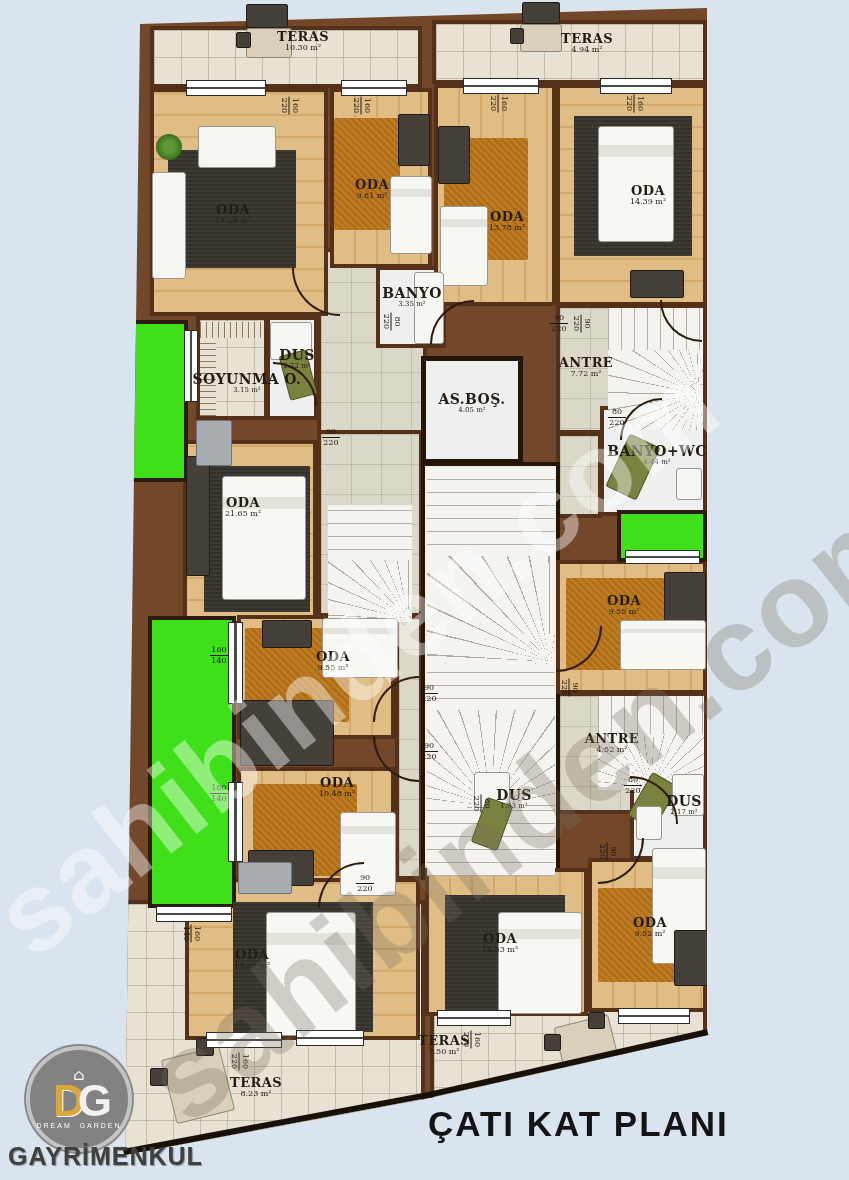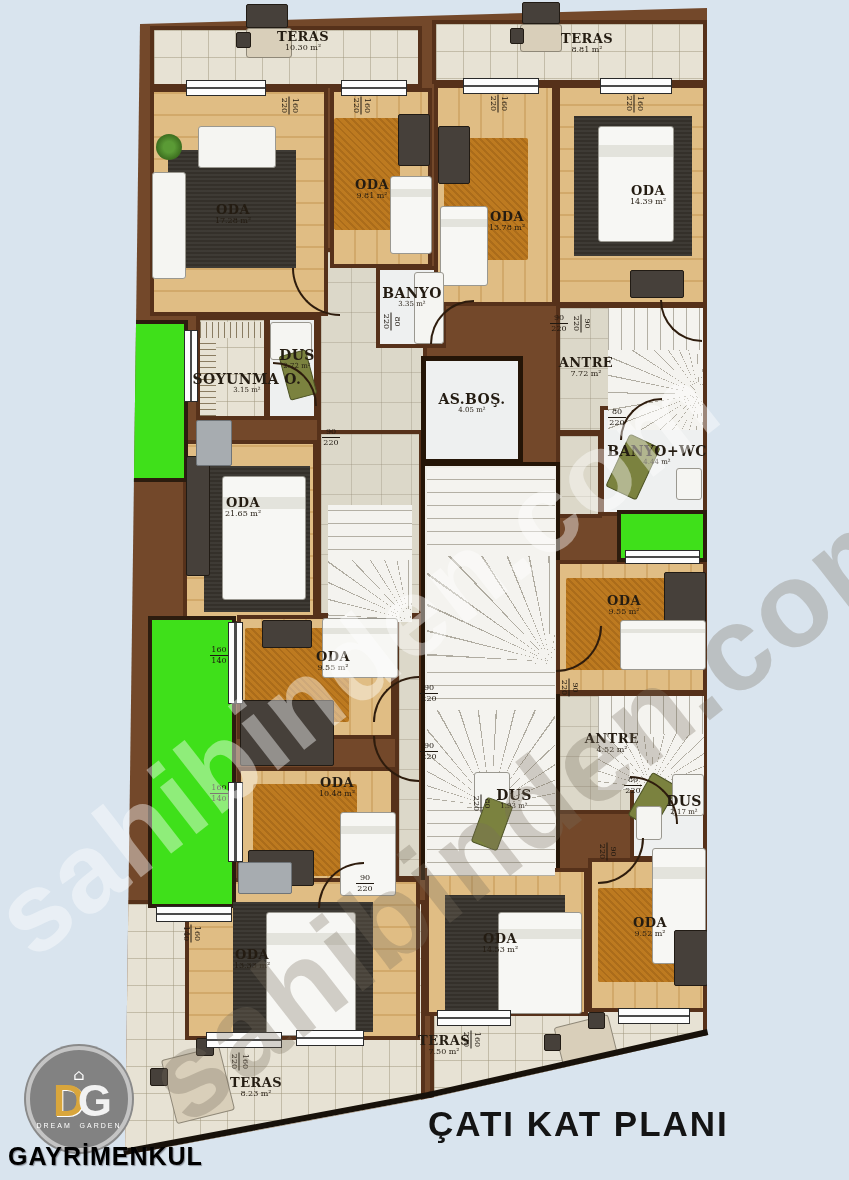--- a/index.html
+++ b/index.html
@@ -47,21 +47,21 @@
   .wm{position:absolute;z-index:40;font-family:"Liberation Sans",sans-serif;font-weight:700;white-space:nowrap;transform-origin:0 0;pointer-events:none;letter-spacing:2px;}
   .wm1{left:-30px;top:880px;font-size:112px;color:rgba(255,255,255,.42);transform:rotate(-38deg);}
   .wm2{left:120px;top:1040px;font-size:120px;color:rgba(120,108,92,.30);transform:rotate(-38deg);}
   .title{position:absolute;z-index:45;left:428px;top:1104px;font-family:"Liberation Sans",sans-serif;font-size:35px;font-weight:600;letter-spacing:2px;color:#141414;}
   .logo{position:absolute;z-index:45;left:26px;top:1046px;width:98px;height:98px;border-radius:50%;background:#828282;border:4px solid #c4c4c4;box-shadow:0 0 0 2px #8a8a8a;display:flex;flex-direction:column;align-items:center;justify-content:center;}
   .logo .house{color:#fff;font-size:15px;line-height:.8;}
   .logo .dg{font-family:"Liberation Sans",sans-serif;font-weight:700;font-size:44px;line-height:.9;letter-spacing:-7px;}
   .logo .dg .d{color:#d9a63c;text-shadow:1px 1px 0 #fff;}
   .logo .dg .g{color:#f2f2f2;}
   .logo .sub{font-family:"Liberation Sans",sans-serif;font-size:7px;letter-spacing:2px;color:#fff;margin-top:2px;}
-  .company{position:absolute;z-index:45;left:8px;top:1142px;font-family:"Liberation Sans",sans-serif;font-size:25px;font-weight:700;letter-spacing:1px;color:#000000;text-shadow:1px 1px 1px rgba(60,60,70,.5);}
+  .company{position:absolute;z-index:45;left:8px;top:1142px;font-family:"Liberation Sans",sans-serif;font-size:25px;font-weight:700;letter-spacing:1px;color:#404040;text-shadow:1px 1px 1px rgba(60,60,70,.5);}
 </style>
 </head>
 <body>
 
 <div class="stage">
 
   <div class="f fd" style="left:246px;top:4px;width:40px;height:22px"></div>
   <div class="f fd" style="left:522px;top:2px;width:36px;height:20px"></div>
 
   <div class="bld">
@@ -202,21 +202,21 @@
     <div class="arc" style="left:318px;top:862px;width:44px;height:44px;transform:rotate(90deg)"></div>
     <div class="arc" style="left:630px;top:776px;width:46px;height:46px;transform:rotate(180deg)"></div>
     <div class="arc" style="left:598px;top:838px;width:44px;height:44px;transform:rotate(270deg)"></div>
 
     <div class="lbl" style="left:303px;top:30px">
         <div class="n">TERAS</div>
         <div class="a">10.30 m²</div>
       </div>
     <div class="lbl" style="left:587px;top:32px">
         <div class="n">TERAS</div>
-        <div class="a">8.81 m²</div>
+        <div class="a">4.94 m²</div>
       </div>
     <div class="lbl" style="left:233px;top:203px">
         <div class="n">ODA</div>
         <div class="a">17.28 m²</div>
       </div>
     <div class="lbl" style="left:372px;top:178px">
         <div class="n">ODA</div>
         <div class="a">9.81 m²</div>
       </div>
     <div class="lbl" style="left:507px;top:210px">

